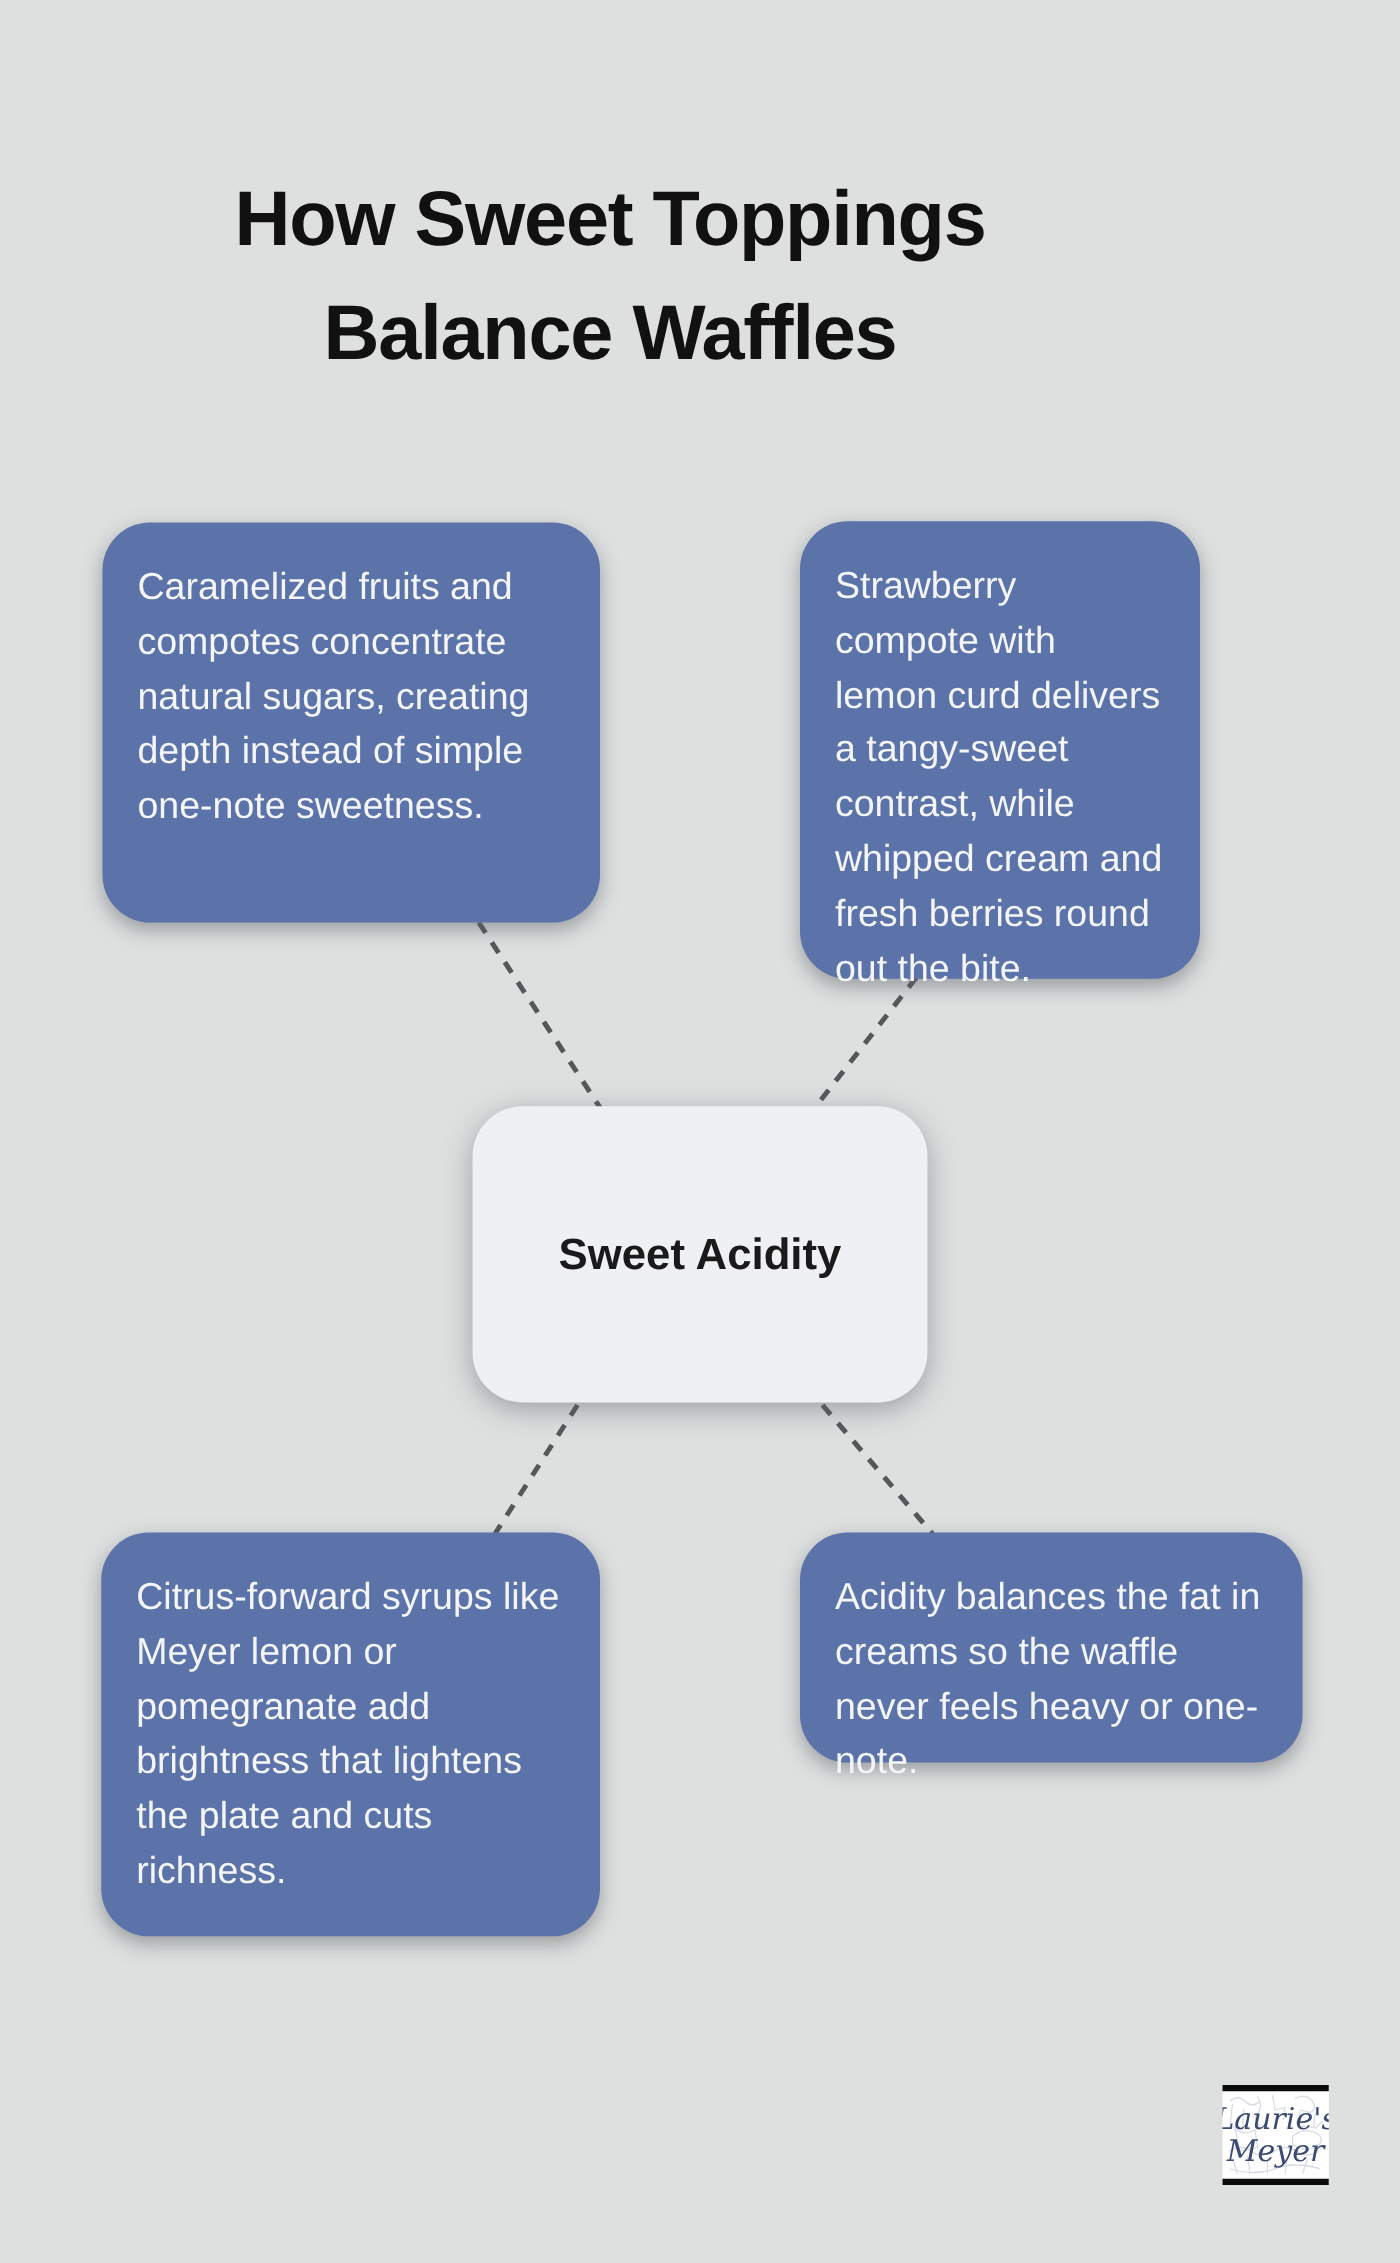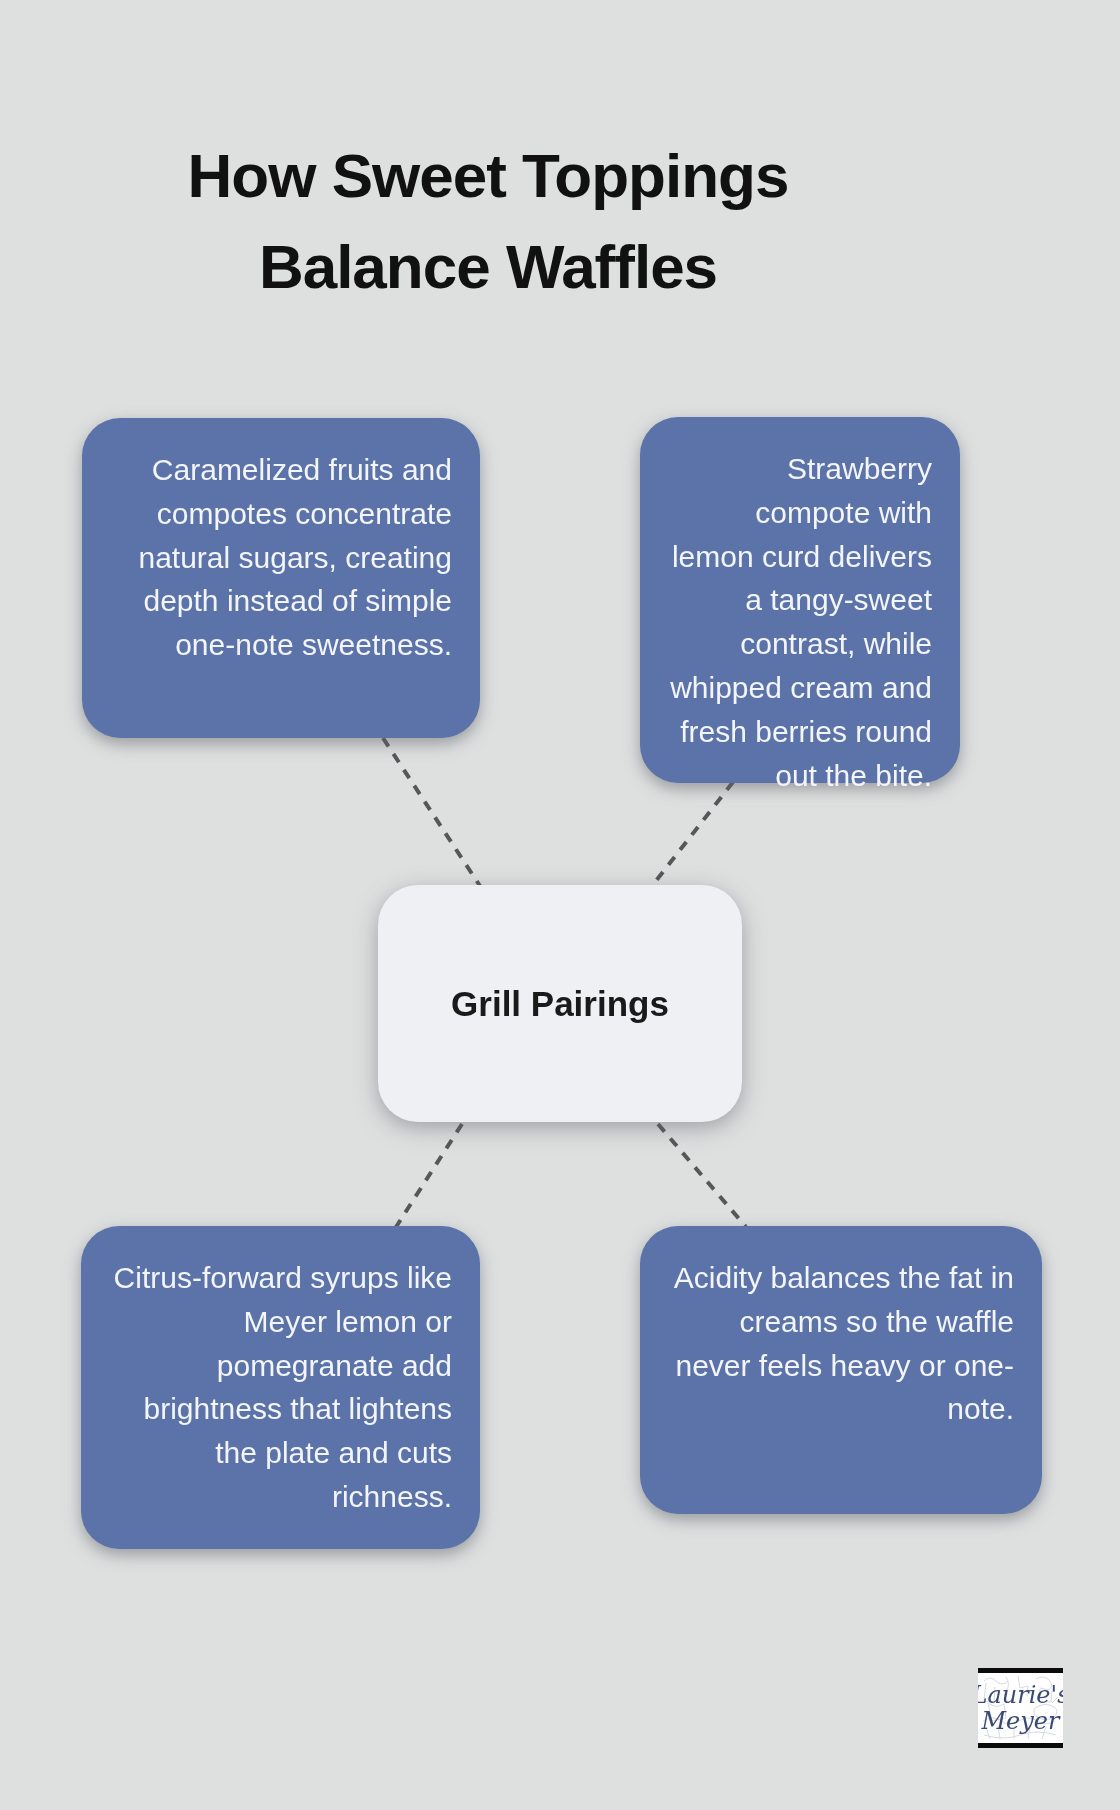--- a/index.html
+++ b/index.html
@@ -49,26 +49,25 @@
   }
   .topic-node{
     position:absolute;
     background:var(--node);
     border-radius:38px;
     box-shadow:0 6px 16px rgba(96,100,106,0.55);
     padding:30px 28px;
     color:var(--node-text);
     font-size:30px;
     line-height:1.46;
-    text-align:right;
   }
   .node-tl{left:82px;top:418px;width:398px;height:320px;}
   .node-tr{left:640px;top:417px;width:320px;height:366px;}
   .node-bl{left:81px;top:1226px;width:399px;height:323px;}
-  .node-br{left:640px;top:1226px;width:402px;height:288px;}
+  .node-br{left:640px;top:1226px;width:402px;height:184px;}
   .center-node{
     position:absolute;
     left:378px;top:885px;
     width:364px;height:237px;
     background:var(--center-bg);
     border-radius:40px;
     box-shadow:0 6px 22px rgba(96,100,106,0.5);
     display:flex;
     align-items:center;
     justify-content:center;
@@ -120,21 +119,21 @@
 
   <div class="topic-node node-tl">
     <span>Caramelized fruits and compotes concentrate natural sugars, creating depth instead of simple one-note sweetness.</span>
   </div>
 
   <div class="topic-node node-tr">
     <span>Strawberry compote with lemon curd delivers a tangy-sweet contrast, while whipped cream and fresh berries round out the bite.</span>
   </div>
 
   <div class="center-node">
-    <span class="label">Grill Pairings</span>
+    <span class="label">Sweet Acidity</span>
   </div>
 
   <div class="topic-node node-bl">
     <span>Citrus-forward syrups like Meyer lemon or pomegranate add brightness that lightens the plate and cuts richness.</span>
   </div>
 
   <div class="topic-node node-br">
     <span>Acidity balances the fat in creams so the waffle never feels heavy or one-note.</span>
   </div>
 

